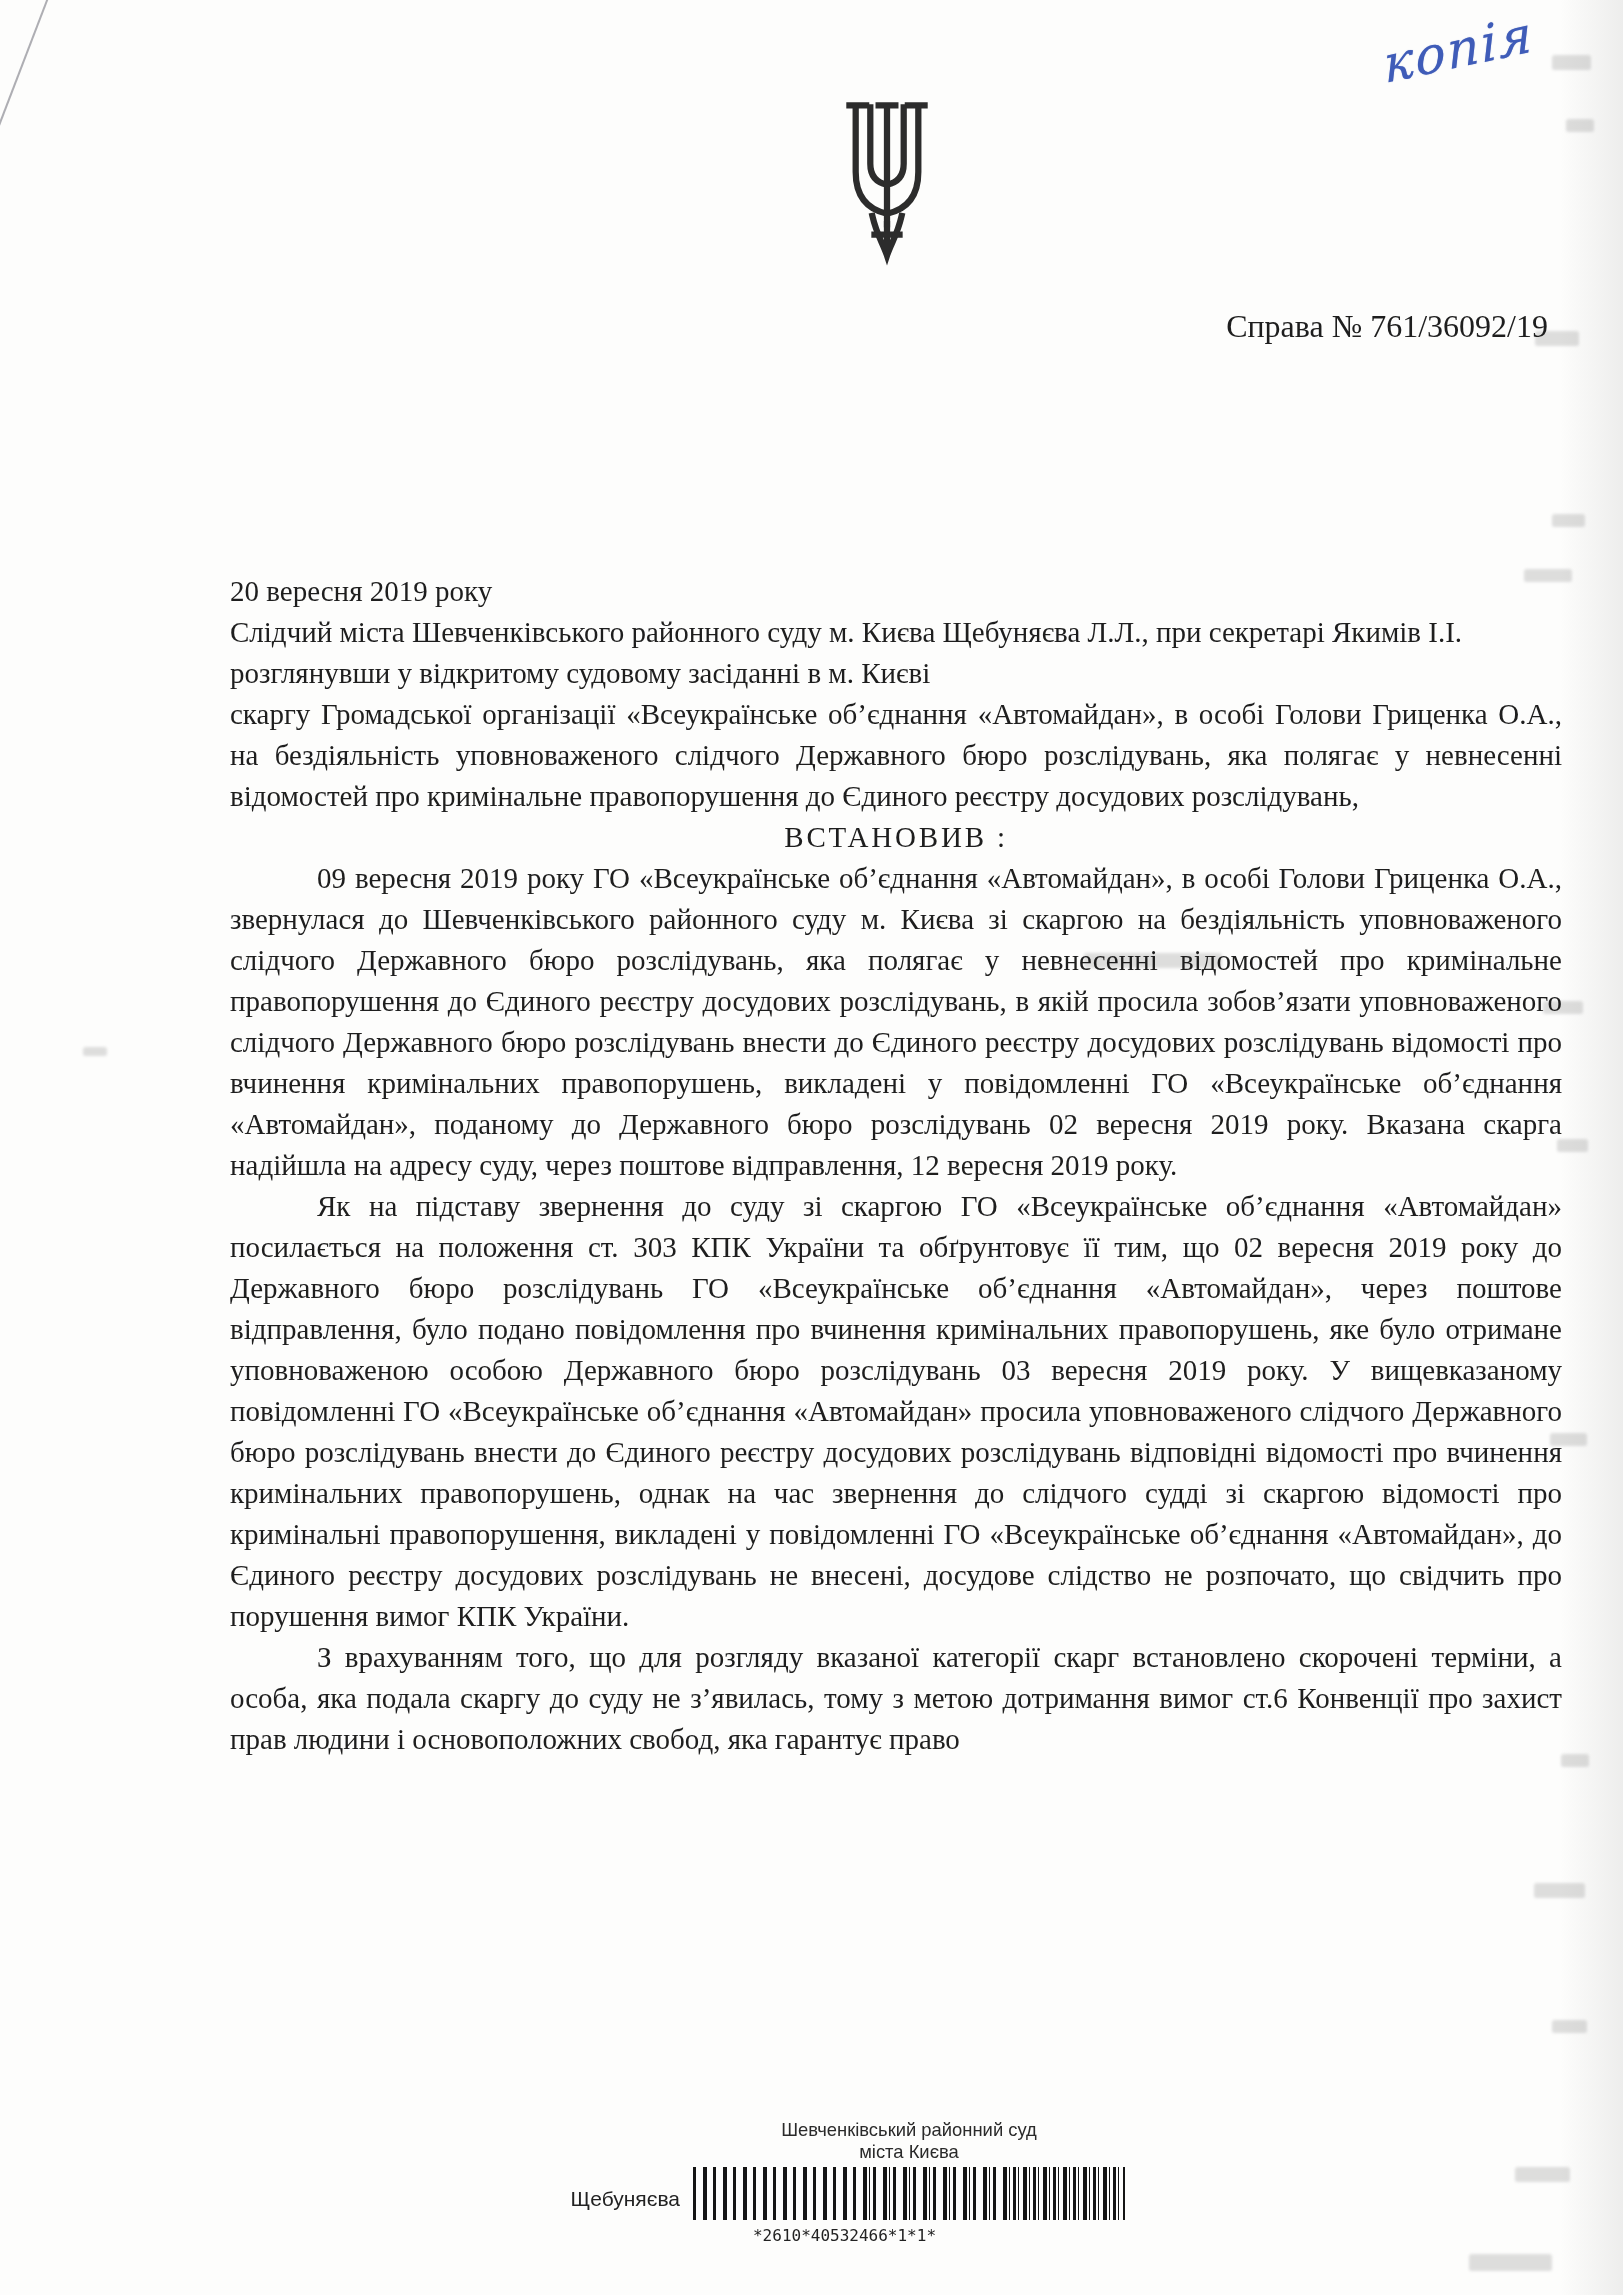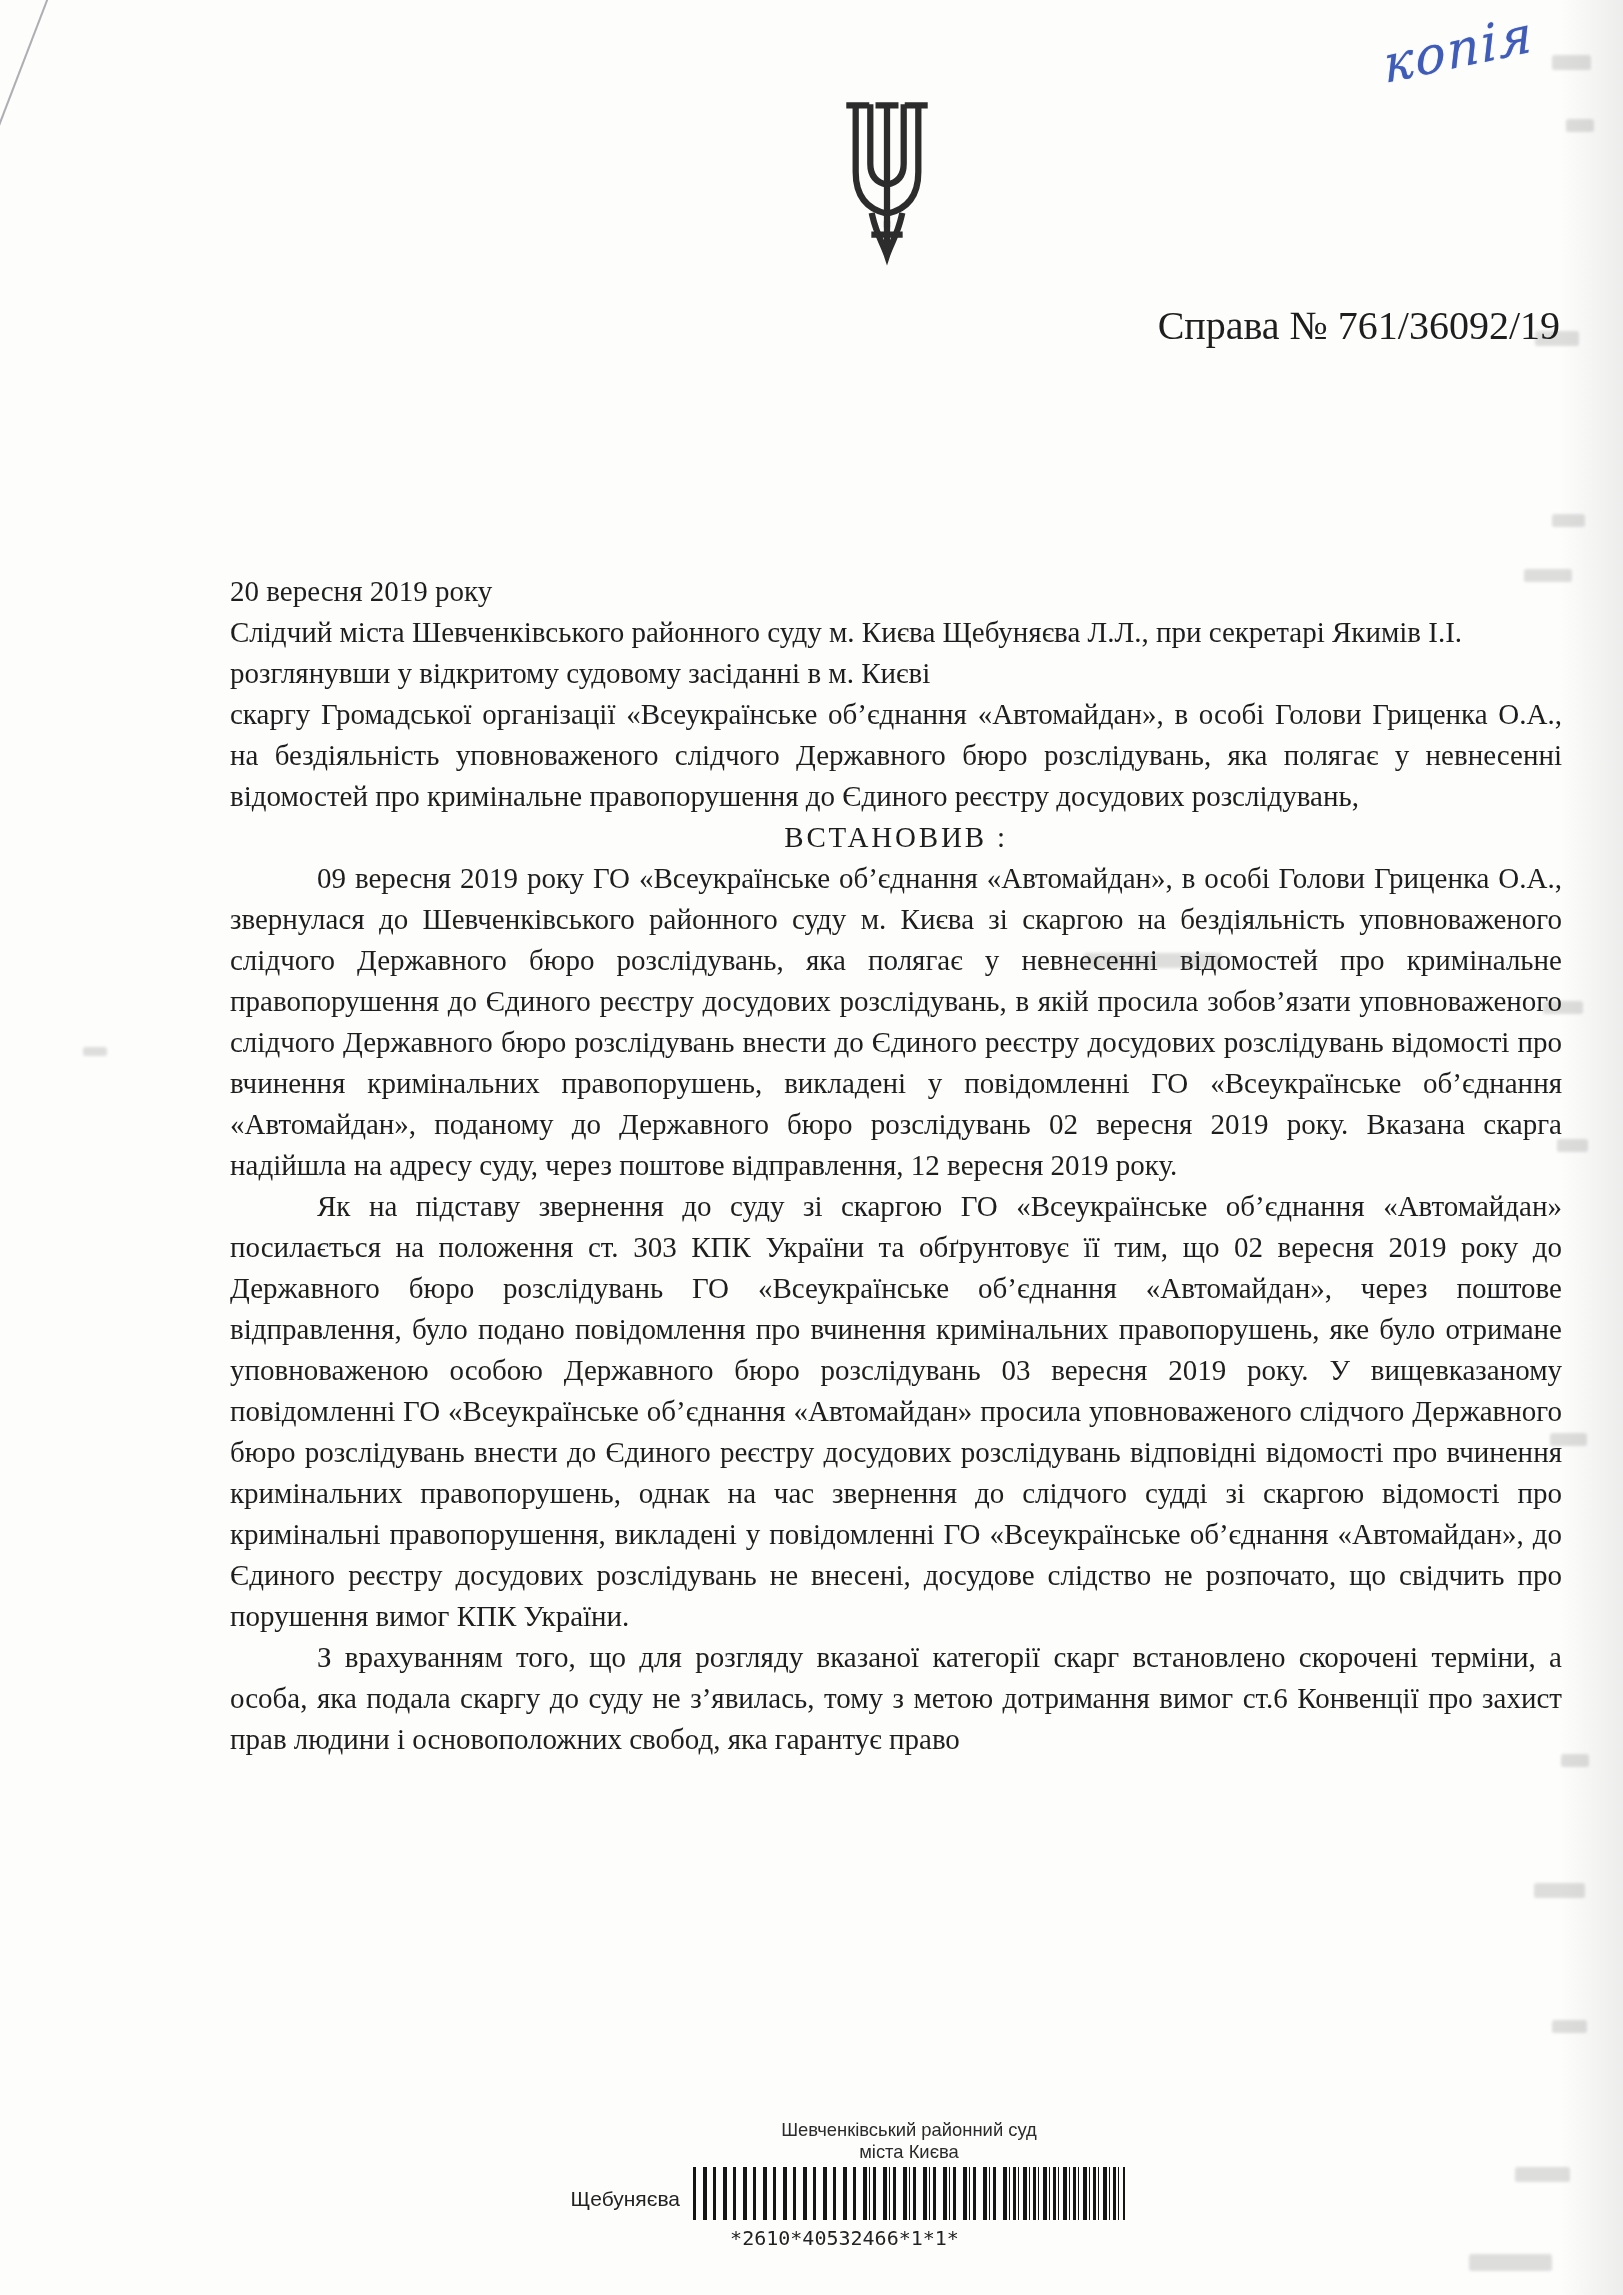--- a/index.html
+++ b/index.html
@@ -20,22 +20,22 @@
     background:#9a9aa0; transform:rotate(21deg); transform-origin:top left; opacity:.8;
   }
   .copy-mark{
     position:absolute; left:1382px; top:20px;
     font-family:"DejaVu Serif", serif; font-style:italic;
     font-size:51px; color:#3f5cb8; transform:rotate(-12deg) skewX(-8deg);
     text-shadow:0 0 0.9px rgba(63,92,184,.6); letter-spacing:1.8px;
   }
   .emblem{ position:absolute; left:834px; top:99px; }
   .case-block{
-    position:absolute; left:228px; top:301px; width:1332px;
-    text-align:right; font-size:40px; line-height:50px;
+    position:absolute; left:216px; top:301px; width:1332px;
+    text-align:right; font-size:32px; line-height:50px;
   }
   .title-block{
     position:absolute; left:230px; top:439px; width:1332px;
     text-align:center; font-weight:bold;
   }
   .title-block .t1{ font-size:35px; letter-spacing:1.8px; }
   .title-block .t2{ font-size:33px; letter-spacing:0.9px; margin-top:7.3px; }
   .content{
     position:absolute; left:230px; top:571px; width:1332px;
     font-size:29px; line-height:41px; text-align:justify;
@@ -57,21 +57,21 @@
   .barcode{
     position:absolute; left:693px; top:55px; width:432px; height:53px;
     background:repeating-linear-gradient(90deg,
       #141414 0 2.8px, transparent 2.8px 4.6px,
       #141414 4.6px 5.5px, transparent 5.5px 10px,
       #141414 10px 13.8px, transparent 13.8px 15.6px,
       #141414 15.6px 16.5px, transparent 16.5px 20px);
   }
   .barcode-number{
     position:absolute; left:693px; top:114px; width:303px; text-align:center;
-    font-family:"DejaVu Sans Mono", monospace; font-size:20px; color:#222;
+    font-family:"DejaVu Sans Mono", monospace; font-size:16px; color:#222;
   }
   .artifact{
     position:absolute; background:#8d8d8d; opacity:.28; filter:blur(1.4px);
     border-radius:2.8px;
   }
 </style>
 </head>
 <body>
 
 <div class="sheet">

